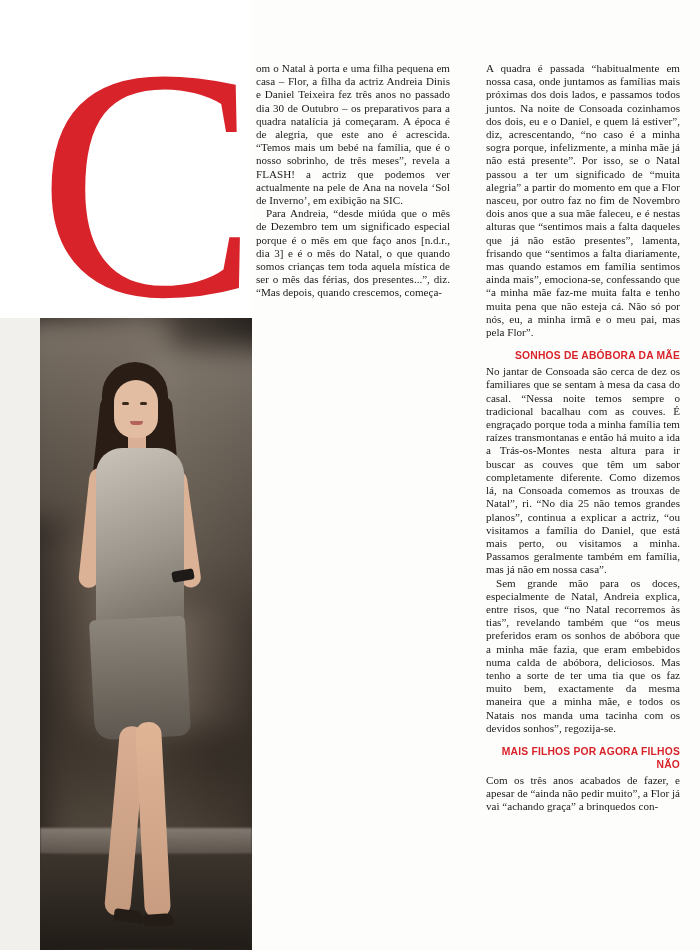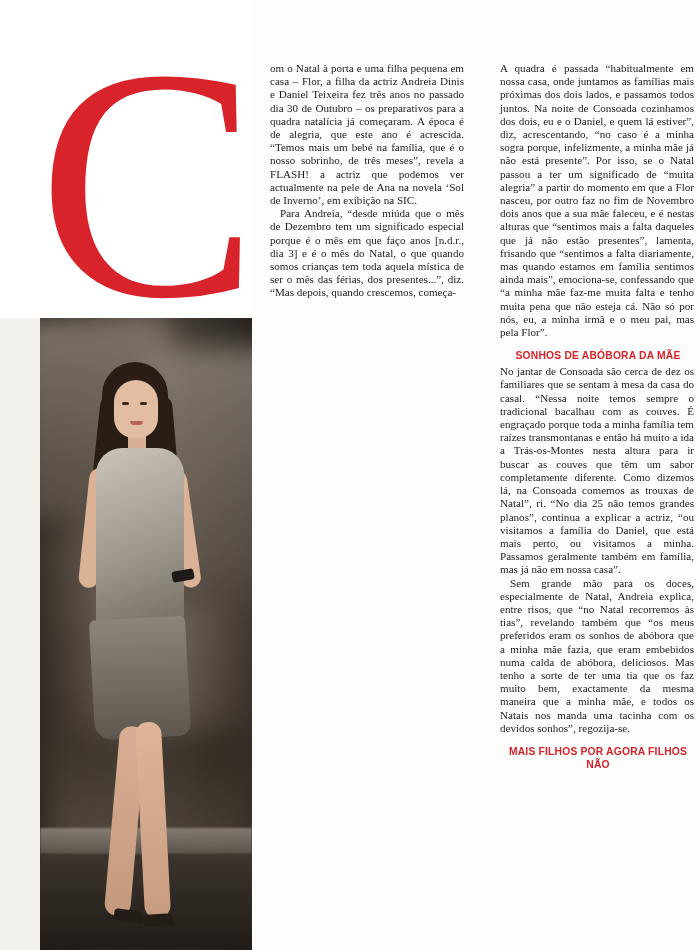--- a/index.html
+++ b/index.html
@@ -225,21 +225,21 @@
     font-size: 330px;
     line-height: 280px;
     color: #d8232a;
     letter-spacing: -8px;
     user-select: none;
   }
 
   
   .cols {
     position: absolute;
-    left: 270px;
+    left: 256px;
     top: 62px;
     width: 424px;
     height: 872px;
     display: flex;
     gap: 36px;
   }
   .col {
     width: 203px;
   }
   p {
@@ -254,21 +254,21 @@
   p + p { text-indent: 10px; }
   .section-head {
     color: #d8232a;
     font-family: "Liberation Sans", sans-serif;
     font-weight: bold;
     font-size: 10.3px;
     line-height: 13px;
     letter-spacing: .2px;
     margin: 10px 0 3px 2px;
     text-indent: 0;
-    text-align: center;
+    text-align: right;
   }
   .first-para { text-indent: 0; }
 </style>
 </head>
 <body>
 
 <div class="page">
 
   <div class="photo-area">
     <div class="photo-top-blank"></div>
@@ -309,16 +309,17 @@
     </div>
 
     <div class="col">
       <p>A quadra é passada “habitualmente em nossa casa, onde juntamos as famílias mais próximas dos dois lados, e passamos todos juntos. Na noite de Consoada cozinhamos dos dois, eu e o Daniel, e quem lá estiver”, diz, acrescentando, “no caso é a minha sogra porque, infelizmente, a minha mãe já não está presente”. Por isso, se o Natal passou a ter um significado de “muita alegria” a partir do momento em que a Flor nasceu, por outro faz no fim de Novembro dois anos que a sua mãe faleceu, e é nestas alturas que “sentimos mais a falta daqueles que já não estão presentes”, lamenta, frisando que “sentimos a falta diariamente, mas quando estamos em família sentimos ainda mais”, emociona-se, confessando que “a minha mãe faz-me muita falta e tenho muita pena que não esteja cá. Não só por nós, eu, a minha irmã e o meu pai, mas pela Flor”.</p>
 
       <p class="section-head">SONHOS DE ABÓBORA DA MÃE</p>
       <p class="first-para">No jantar de Consoada são cerca de dez os familiares que se sentam à mesa da casa do casal. “Nessa noite temos sempre o tradicional bacalhau com as couves. É engraçado porque toda a minha família tem raízes transmontanas e então há muito a ida a Trás-os-Montes nesta altura para ir buscar as couves que têm um sabor completamente diferente. Como dizemos lá, na Consoada comemos as trouxas de Natal”, ri. “No dia 25 não temos grandes planos”, continua a explicar a actriz, “ou visitamos a família do Daniel, que está mais perto, ou visitamos a minha. Passamos geralmente também em família, mas já não em nossa casa”.</p>
       <p>Sem grande mão para os doces, especialmente de Natal, Andreia explica, entre risos, que “no Natal recorremos às tias”, revelando também que “os meus preferidos eram os sonhos de abóbora que a minha mãe fazia, que eram embebidos numa calda de abóbora, deliciosos. Mas tenho a sorte de ter uma tia que os faz muito bem, exactamente da mesma maneira que a minha mãe, e todos os Natais nos manda uma tacinha com os devidos sonhos”, regozija-se.</p>
 
       <p class="section-head">MAIS FILHOS POR AGORA FILHOS NÃO</p>
+      <p class="first-para">Com os três anos acabados de fazer, e apesar de “ainda não pedir muito”, a Flor já vai “achando graça” a brinquedos con-</p>
     </div>
 
   </div>
 </div>
 
 </body></html>

